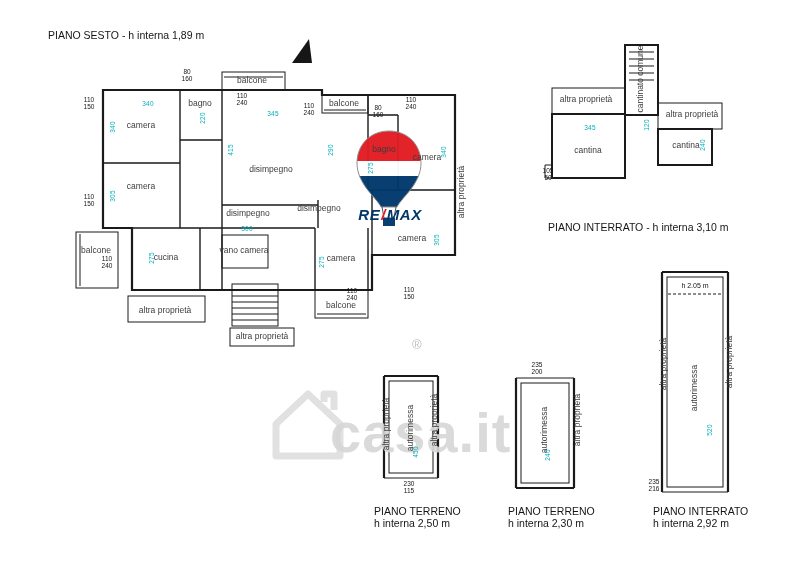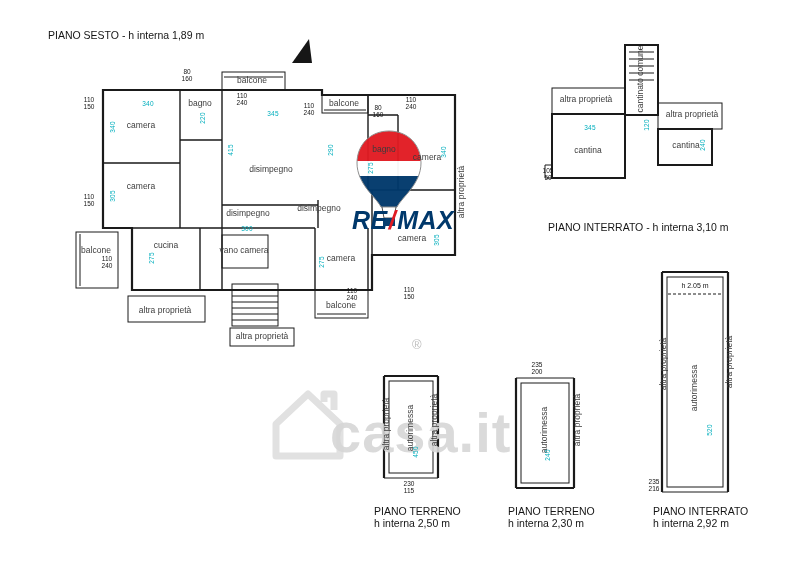--- a/index.html
+++ b/index.html
@@ -11,23 +11,22 @@
   .lbl{position:absolute;white-space:pre-line;line-height:1.12;pointer-events:none;}
   .lbl.room{font-size:8.5px;color:#3c3c3c;text-align:center;}
   .lbl.dimb{font-size:6.5px;color:#141414;text-align:center;line-height:1.05;}
   .lbl.dimc{font-size:6.5px;color:var(--cyan,#00aebd);text-align:center;letter-spacing:.2px;}
   .lbl.note{font-size:7px;color:#141414;text-align:center;}
   .lbl.title{font-size:10.5px;color:#151515;text-align:left;}
   
   .wm-balloon{position:absolute;left:352px;top:128px;opacity:.96;}
   .wm-remax-text{
     position:absolute;left:340px;top:206px;width:100px;text-align:center;
-    font-size:25px;font-style:italic;font-weight:800;letter-spacing:.5px;
+    font-size:15px;font-style:italic;font-weight:800;letter-spacing:.5px;
     color:var(--remax-blue,#00386b);
-    margin-left:12px;
   }
   .wm-remax-text .slash{color:var(--remax-red,#e11b22);padding:0 1px;}
   .wm-reg{position:absolute;left:412px;top:337px;font-size:13px;color:#bdbdbd;}
   .wm-casa-house{position:absolute;left:262px;top:380px;opacity:.85;}
   .wm-casa-text{
     position:absolute;left:330px;top:400px;font-size:56px;font-weight:600;
     letter-spacing:1px;color:#d6d6d6;opacity:.9;
   }
 </style>
 </head>
@@ -128,21 +127,21 @@
       <div class="lbl room" style="left: 141px; top: 126px; transform: translate(-50%, -50%) rotate(0deg);">camera</div>
       <div class="lbl room" style="left: 200px; top: 104px; transform: translate(-50%, -50%) rotate(0deg);">bagno</div>
       <div class="lbl room" style="left: 252px; top: 81px; transform: translate(-50%, -50%) rotate(0deg);">balcone</div>
       <div class="lbl room" style="left: 344px; top: 104px; transform: translate(-50%, -50%) rotate(0deg);">balcone</div>
       <div class="lbl room" style="left: 271px; top: 170px; transform: translate(-50%, -50%) rotate(0deg);">disimpegno</div>
       <div class="lbl room" style="left: 384px; top: 150px; transform: translate(-50%, -50%) rotate(0deg);">bagno</div>
       <div class="lbl room" style="left: 427px; top: 158px; transform: translate(-50%, -50%) rotate(0deg);">camera</div>
       <div class="lbl room" style="left: 141px; top: 187px; transform: translate(-50%, -50%) rotate(0deg);">camera</div>
       <div class="lbl room" style="left: 248px; top: 214px; transform: translate(-50%, -50%) rotate(0deg);">disimpegno</div>
       <div class="lbl room" style="left: 319px; top: 209px; transform: translate(-50%, -50%) rotate(0deg);">disimpegno</div>
-      <div class="lbl room" style="left: 166px; top: 246px; transform: translate(-50%, -50%) rotate(0deg);">cucina</div>
+      <div class="lbl room" style="left: 166px; top: 258px; transform: translate(-50%, -50%) rotate(0deg);">cucina</div>
       <div class="lbl room" style="left: 244px; top: 251px; transform: translate(-50%, -50%) rotate(0deg);">vano camera</div>
       <div class="lbl room" style="left: 341px; top: 259px; transform: translate(-50%, -50%) rotate(0deg);">camera</div>
       <div class="lbl room" style="left: 412px; top: 239px; transform: translate(-50%, -50%) rotate(0deg);">camera</div>
       <div class="lbl room" style="left: 96px; top: 251px; transform: translate(-50%, -50%) rotate(0deg);">balcone</div>
       <div class="lbl room" style="left: 341px; top: 306px; transform: translate(-50%, -50%) rotate(0deg);">balcone</div>
       <div class="lbl room" style="left: 165px; top: 311px; transform: translate(-50%, -50%) rotate(0deg);">altra proprietà</div>
       <div class="lbl room" style="left: 262px; top: 337px; transform: translate(-50%, -50%) rotate(0deg);">altra proprietà</div>
       <div class="lbl room" style="left: 462px; top: 192px; transform: translate(-50%, -50%) rotate(-90deg);">altra proprietà</div>
       <div class="lbl room" style="left: 586px; top: 100px; transform: translate(-50%, -50%) rotate(0deg);">altra proprietà</div>
       <div class="lbl room" style="left: 692px; top: 115px; transform: translate(-50%, -50%) rotate(0deg);">altra proprietà</div>

